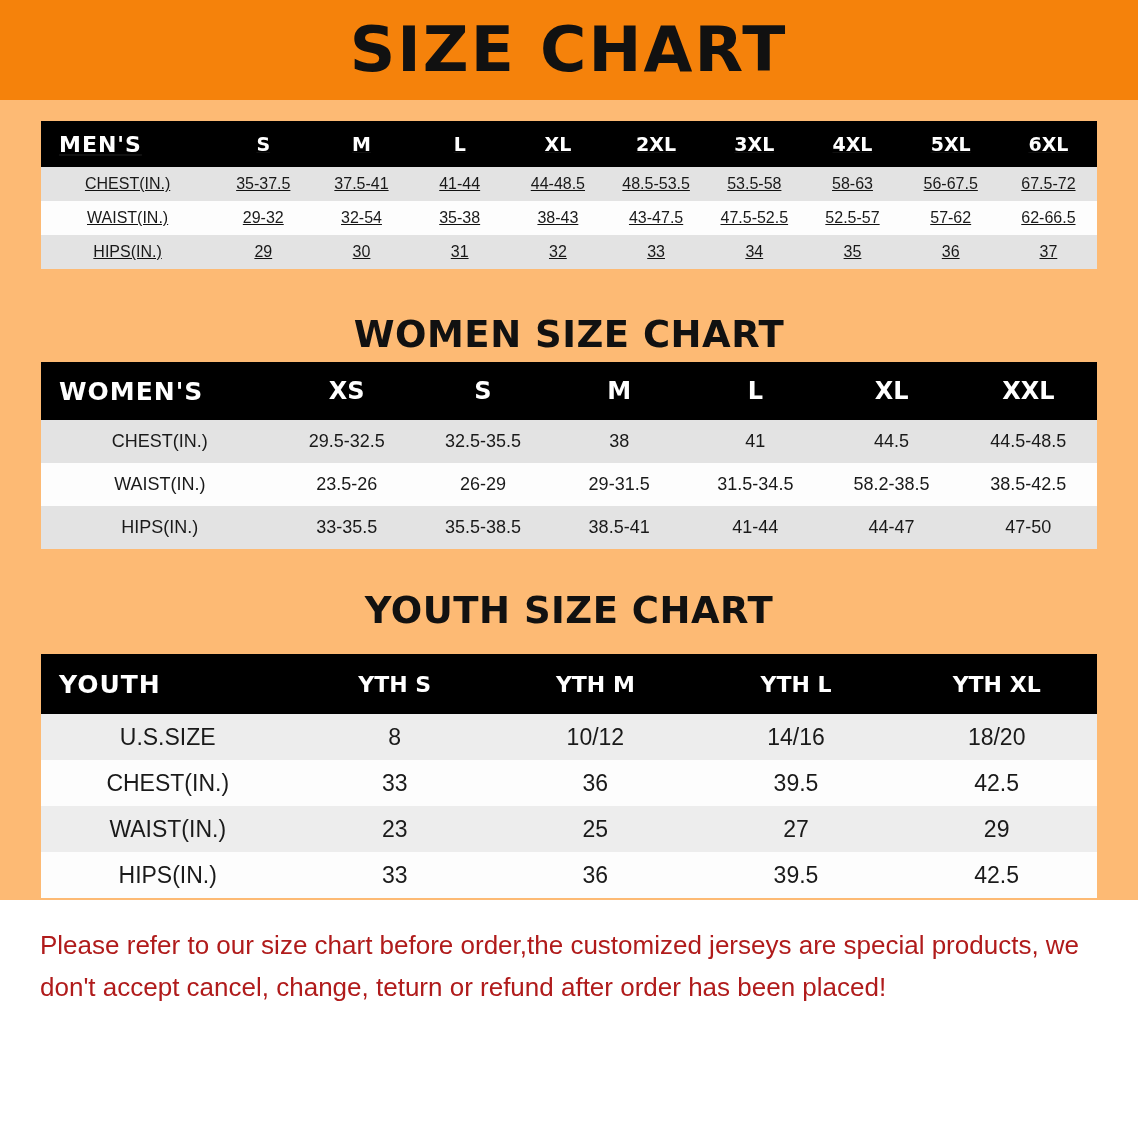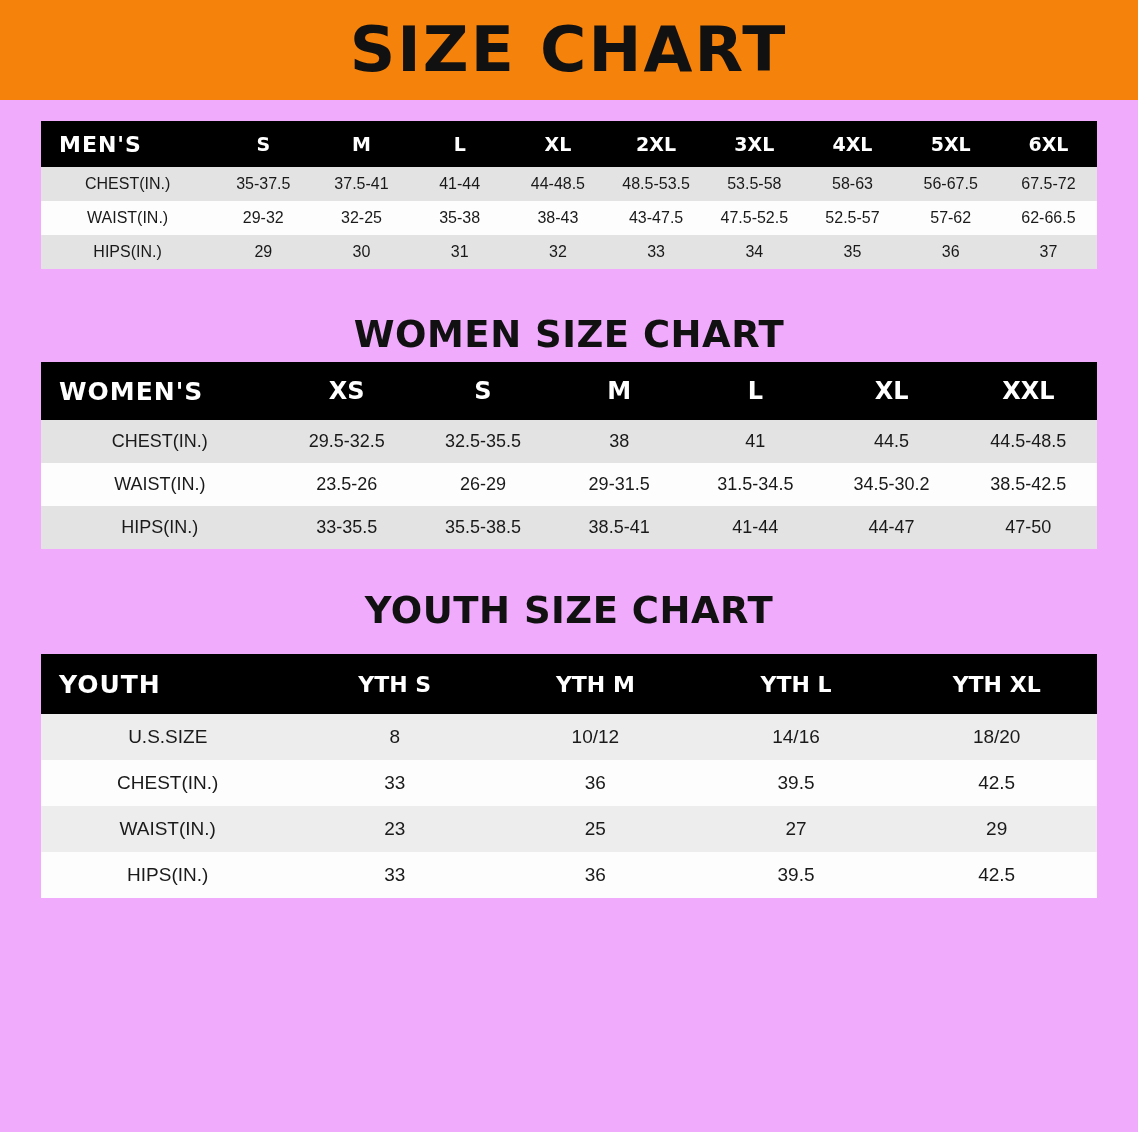--- a/index.html
+++ b/index.html
@@ -9,23 +9,23 @@
   body {
     width: 1138px;
     height: 1132px;
     background: #ffffff;
     font-family: "Liberation Sans", sans-serif;
     color: #111111;
     overflow: hidden;
   }
   .page {
     width: 1138px;
-    height: 1132px;
+    height: 900px;
     position: relative;
-    background: #f0abfc;
+    background: #fdba74;
   }
 
   
   .banner {
     height: 100px;
     background: #f5820b;
     display: flex;
     align-items: center;
     justify-content: center;
   }
@@ -50,21 +50,21 @@
   }
   .h-man    { margin-top: 22px; }
   .h-women  { margin-top: 44px; }
   .h-youth  { margin-top: 40px; }
 
   
   .table-wrap {
     margin: 0 auto;
     width: 1056px;
   }
-  .t-man   { margin-top: 21px; }
+  .t-man   { margin-top: 21px; text-decoration: underline; }
   .t-women { margin-top: 6px; }
   .t-youth { margin-top: 22px; }
 
   table {
     border-collapse: collapse;
     width: 100%;
     table-layout: fixed;
   }
   thead th {
     background: #000000;
@@ -102,21 +102,21 @@
   .t-women thead th.rowlabel { font-size: 25px; }
   .t-women tbody tr { height: 43px; }
   .t-women tbody td { font-size: 18px; }
   .t-women tbody tr:nth-child(odd) { background: #e3e3e3; }
   .t-women tbody tr:nth-child(even) { background: #fdfdfd; }
 
   
   .t-youth thead th { height: 58px; font-size: 22px; }
   .t-youth thead th.rowlabel { font-size: 25px; }
   .t-youth tbody tr { height: 46px; }
-  .t-youth tbody td { font-size: 19px; margin-left: 44px; }
+  .t-youth tbody td { font-size: 23px; margin-left: 44px; }
   .t-youth tbody tr:nth-child(odd) { background: #ededed; }
   .t-youth tbody tr:nth-child(even) { background: #fdfdfd; }
 
   
   .note {
     margin: 26px auto 0 auto;
     width: 1058px;
     color: #b01b1b;
     font-family: "Liberation Sans", sans-serif;
     font-size: 26px;
@@ -170,21 +170,21 @@
           <td>44-48.5</td>
           <td>48.5-53.5</td>
           <td>53.5-58</td>
           <td>58-63</td>
           <td>56-67.5</td>
           <td>67.5-72</td>
         </tr>
         <tr>
           <td class="rowlabel">WAIST(IN.)</td>
           <td>29-32</td>
-          <td>32-25</td>
+          <td>32-54</td>
           <td>35-38</td>
           <td>38-43</td>
           <td>43-47.5</td>
           <td>47.5-52.5</td>
           <td>52.5-57</td>
           <td>57-62</td>
           <td>62-66.5</td>
         </tr>
         <tr>
           <td class="rowlabel">HIPS(IN.)</td>
@@ -234,21 +234,21 @@
           <td>41</td>
           <td>44.5</td>
           <td>44.5-48.5</td>
         </tr>
         <tr>
           <td class="rowlabel">WAIST(IN.)</td>
           <td>23.5-26</td>
           <td>26-29</td>
           <td>29-31.5</td>
           <td>31.5-34.5</td>
-          <td>34.5-30.2</td>
+          <td>58.2-38.5</td>
           <td>38.5-42.5</td>
         </tr>
         <tr>
           <td class="rowlabel">HIPS(IN.)</td>
           <td>33-35.5</td>
           <td>35.5-38.5</td>
           <td>38.5-41</td>
           <td>41-44</td>
           <td>44-47</td>
           <td>47-50</td>
@@ -302,14 +302,15 @@
           <td class="rowlabel">HIPS(IN.)</td>
           <td>33</td>
           <td>36</td>
           <td>39.5</td>
           <td>42.5</td>
         </tr>
       </tbody>
     </table>
   </div>
 
+  <div class="note">Please refer to our size chart before order,the customized jerseys are special products, we don't accept cancel, change, teturn or refund after order has been placed!</div>
 
 </div>
 
 </body></html>

